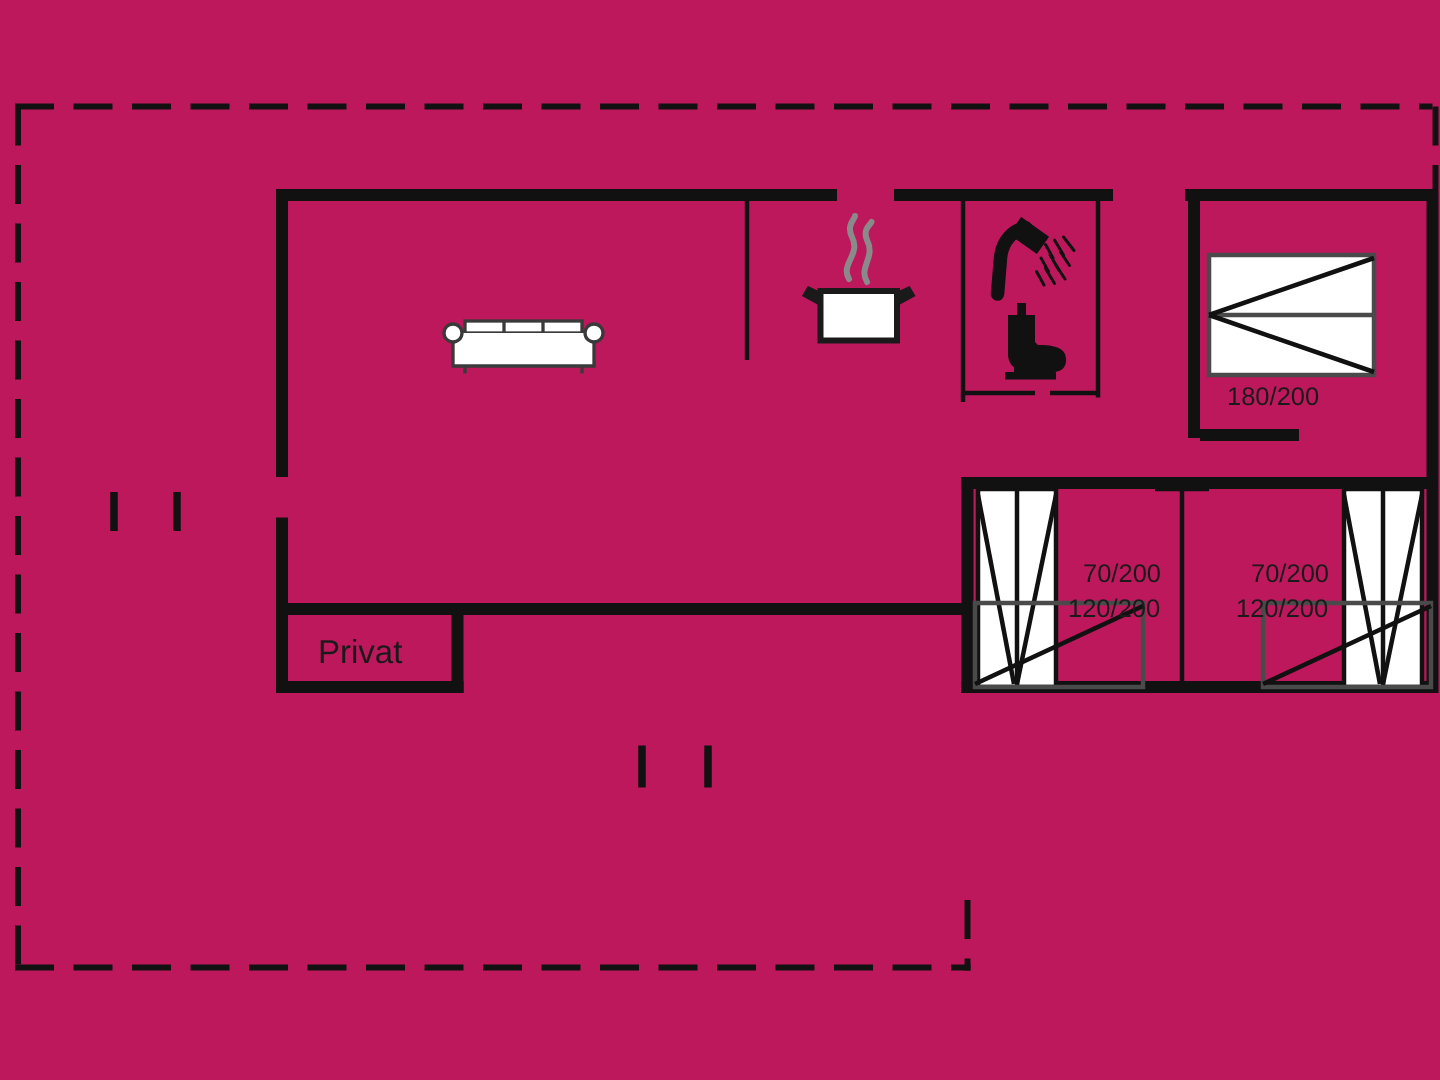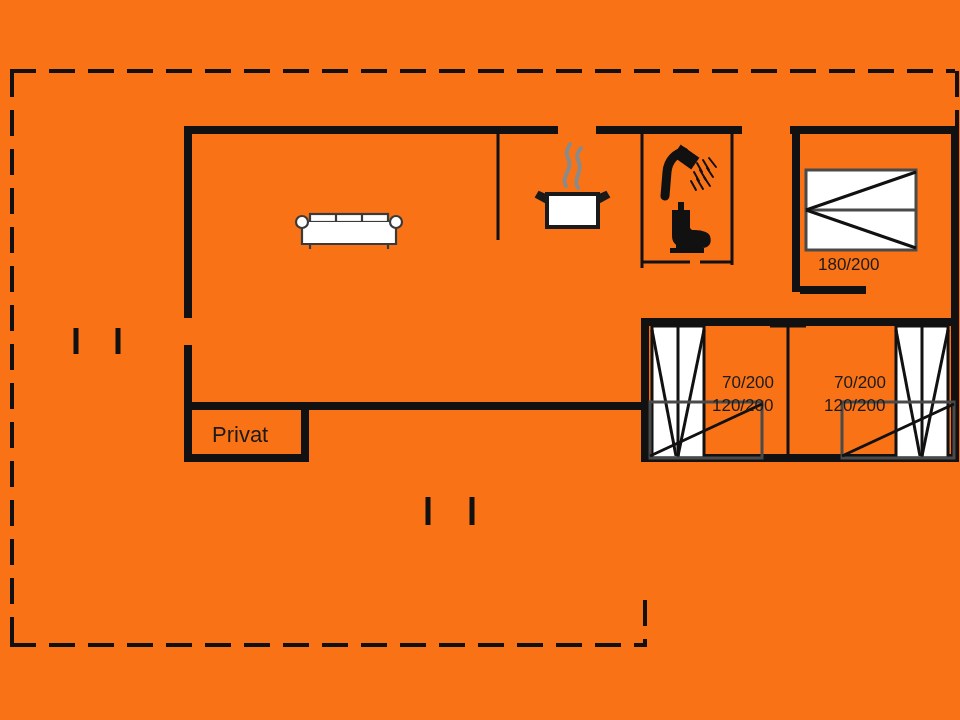--- a/index.html
+++ b/index.html
@@ -10,21 +10,21 @@
   body {
     width: 960px;
     height: 720px;
     font-family: "Liberation Sans", sans-serif;
     overflow: hidden;
   }
   #floorplan-root {
     position: relative;
     width: 960px;
     height: 720px;
-    background: #f97316;
+    background: #be185d;
   }
   #plan-svg {
     position: absolute;
     left: 0;
     top: 0;
     width: 960px;
     height: 720px;
   }
   .dim-text {
     font-family: "Liberation Sans", sans-serif;

